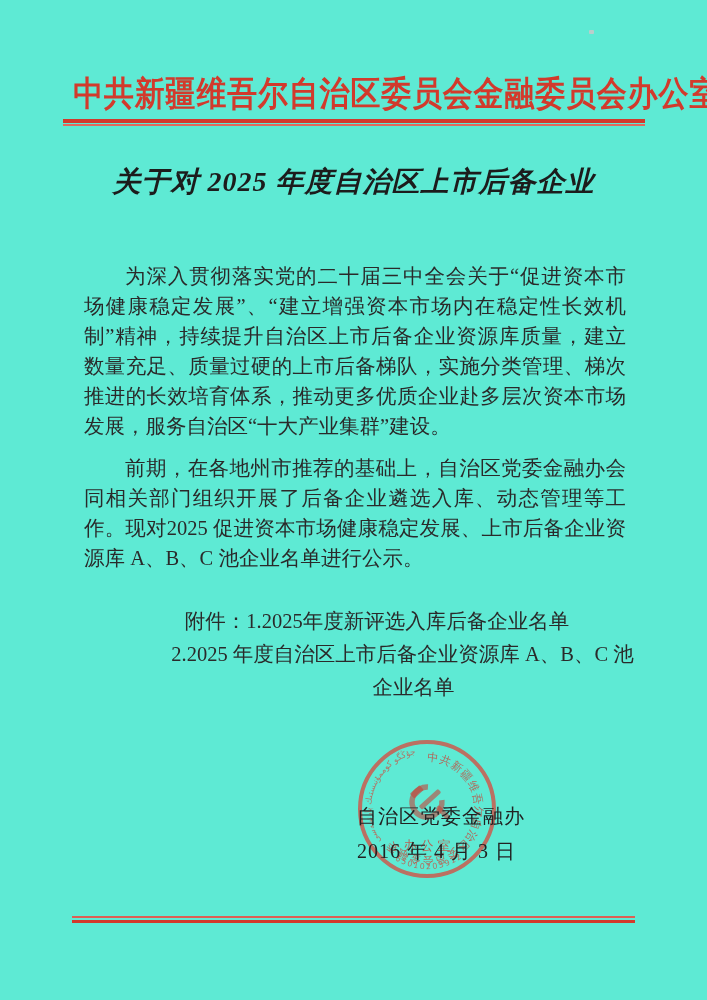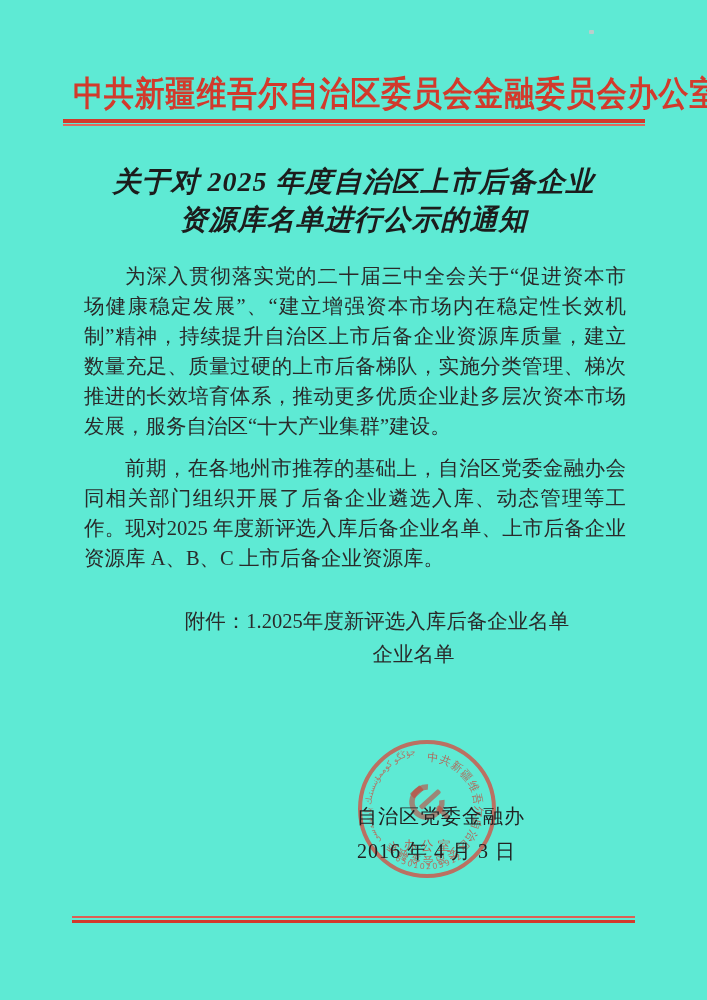--- a/index.html
+++ b/index.html
@@ -71,32 +71,32 @@
 <div class="page">
 
   <div class="artifact-dot"></div>
 
   <div class="letterhead">中共新疆维吾尔自治区委员会金融委员会办公室</div>
 
   <div class="red-rule"></div>
 
   <div class="doc-title">
     <div>关于对 2025 年度自治区上市后备企业</div>
-    <div>资源库名单进行公示的通知</div>
   </div>
 
   <div class="body-text">
     <p>为深入贯彻落实党的二十届三中全会关于“促进资本市场健康稳定发展”、“建立增强资本市场内在稳定性长效机制”精神，持续提升自治区上市后备企业资源库质量，建立数量充足、质量过硬的上市后备梯队，实施分类管理、梯次推进的长效培育体系，推动更多优质企业赴多层次资本市场发展，服务自治区“十大产业集群”建设。</p>
-    <p>前期，在各地州市推荐的基础上，自治区党委金融办会同相关部门组织开展了后备企业遴选入库、动态管理等工作。现对2025 年度新评选入库后备企业名单、上市后备企业资源库 A、B、C 上市后备企业资源库。</p>
+    <p>前期，在各地州市推荐的基础上，自治区党委金融办会同相关部门组织开展了后备企业遴选入库、动态管理等工作。现对2025 促进资本市场健康稳定发展、上市后备企业资源库 A、B、C 池企业名单进行公示。</p>
   </div>
 
   <div class="attachments">
     <div class="att-row1">
       <span>附件：</span><span>1.2025年度新评选入库后备企业名单</span>
     </div>
+    <div class="att-row2">2.2025 年度自治区上市后备企业资源库 A、B、C 池</div>
     <div class="att-row3">企业名单</div>
   </div>
 
   <svg class="seal" viewBox="0 0 146 146" aria-hidden="true">
     <defs>
       <path id="arc-cn" d="M 73 25 A 48 48 0 1 1 33.7 100.5"></path>
       <path id="arc-uy" d="M 27.1 105.1 A 56 56 0 0 1 73 17"></path>
       <path id="arc-num" d="M 34.4 119 A 60 60 0 0 0 111.6 119"></path>
     </defs>
 

